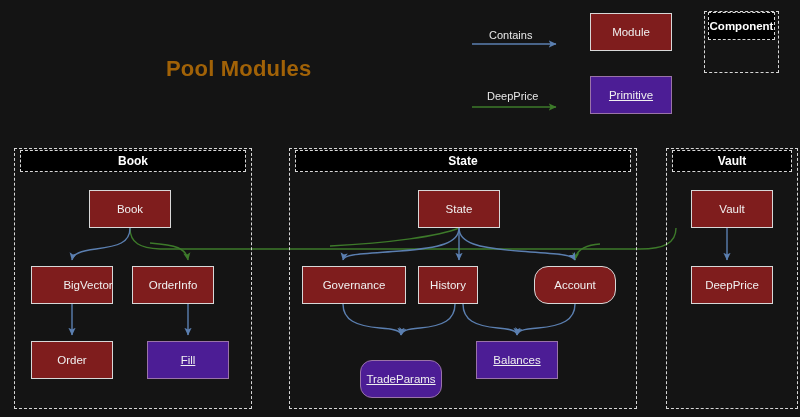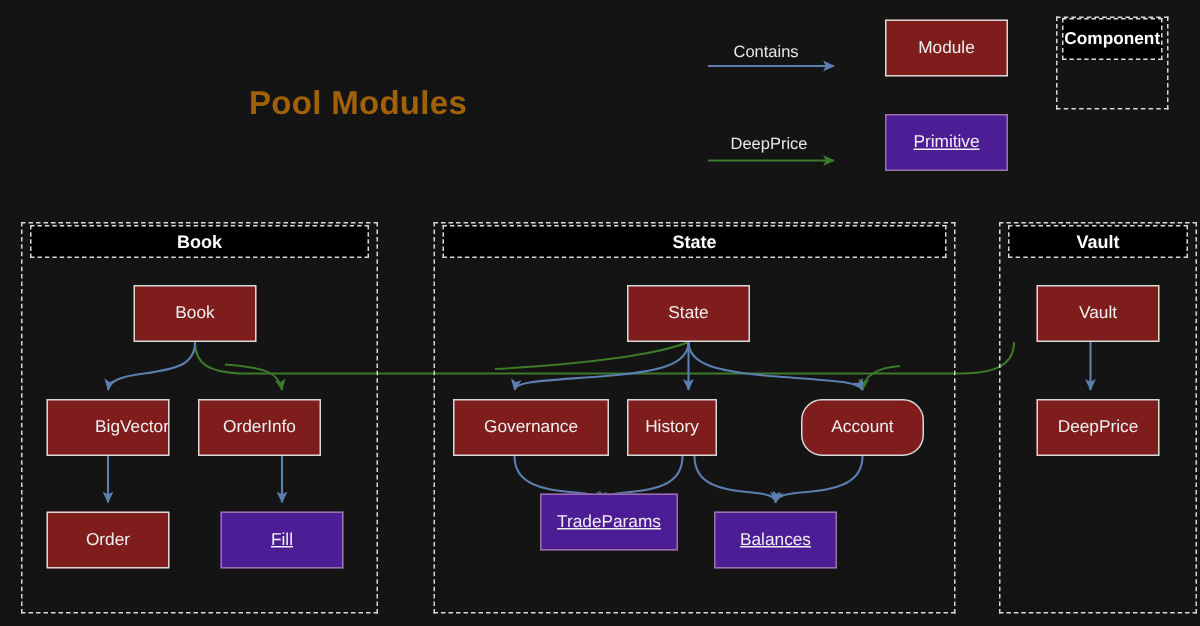--- a/index.html
+++ b/index.html
@@ -125,19 +125,19 @@
   <div class="node" style="left:89px;top:190px;width:82px;height:38px;">Book</div>
   <div class="node" style="left:31px;top:266px;width:82px;height:38px;padding-left:32px;">BigVector</div>
   <div class="node" style="left:132px;top:266px;width:82px;height:38px;">OrderInfo</div>
   <div class="node" style="left:31px;top:341px;width:82px;height:38px;">Order</div>
   <div class="node primitive" style="left:147px;top:341px;width:82px;height:38px;">Fill</div>
 
   <div class="node" style="left:418px;top:190px;width:82px;height:38px;">State</div>
   <div class="node" style="left:302px;top:266px;width:104px;height:38px;">Governance</div>
   <div class="node" style="left:418px;top:266px;width:60px;height:38px;">History</div>
   <div class="node" style="left:534px;top:266px;width:82px;height:38px;border-radius:14px;">Account</div>
-  <div class="node primitive" style="left:360px;top:329px;width:92px;height:38px;">TradeParams</div>
+  <div class="node primitive" style="left:360px;top:360px;width:82px;height:38px;border-radius:12px;">TradeParams</div>
   <div class="node primitive" style="left:476px;top:341px;width:82px;height:38px;">Balances</div>
 
   <div class="node" style="left:691px;top:190px;width:82px;height:38px;">Vault</div>
   <div class="node" style="left:691px;top:266px;width:82px;height:38px;">DeepPrice</div>
 
 </div>
 
 </body></html>

